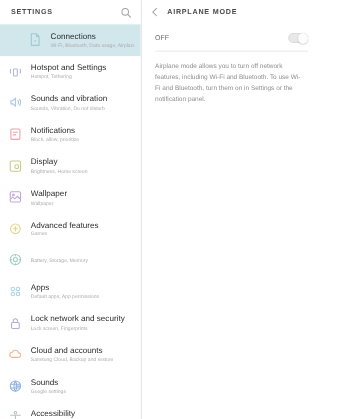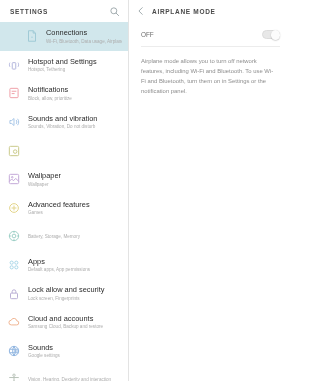--- a/index.html
+++ b/index.html
@@ -216,52 +216,56 @@
           </svg>
         </div>
         <div class="s-text">
           <div class="s-label">Hotspot and Settings</div>
           <div class="s-sub">Hotspot, Tethering</div>
         </div>
       </div>
 
       <div class="s-item">
         <div class="s-icon">
+          <svg viewBox="0 0 24 24" fill="none" stroke="#a9c7e8" stroke-width="1.7">
+            <path d="M5 9.5h3l4-3.5v12l-4-3.5H5z"></path>
+            <path d="M16 9c1.3 1.6 1.3 4.4 0 6" stroke-linecap="round"></path>
+            <path d="M18.5 7c2.2 2.6 2.2 7.4 0 10" stroke-linecap="round"></path>
+          </svg>
+        </div>
+        <div class="s-text">
+          <div class="s-label">Sounds and vibration</div>
+          <div class="s-sub">Sounds, Vibration, Do not disturb</div>
+        </div>
+      </div>
+
+      <div class="s-item">
+        <div class="s-icon">
           <svg viewBox="0 0 24 24" fill="none" stroke="#efa0a8" stroke-width="1.7">
             <rect x="5" y="4" width="14" height="16" rx="1.5"></rect>
             <line x1="8" y1="9" x2="16" y2="9"></line>
             <line x1="8" y1="13" x2="13" y2="13"></line>
           </svg>
         </div>
         <div class="s-text">
           <div class="s-label">Notifications</div>
           <div class="s-sub">Block, allow, prioritize</div>
         </div>
       </div>
 
       <div class="s-item">
         <div class="s-icon">
-          <svg viewBox="0 0 24 24" fill="none" stroke="#a9c7e8" stroke-width="1.7">
-            <path d="M5 9.5h3l4-3.5v12l-4-3.5H5z"></path>
-            <path d="M16 9c1.3 1.6 1.3 4.4 0 6" stroke-linecap="round"></path>
-            <path d="M18.5 7c2.2 2.6 2.2 7.4 0 10" stroke-linecap="round"></path>
-          </svg>
-        </div>
-        <div class="s-text">
-          <div class="s-label">Sounds and vibration</div>
-          <div class="s-sub">Sounds, Vibration, Do not disturb</div>
-        </div>
-      </div>
-
-      <div class="s-item">
-        <div class="s-icon">
           <svg viewBox="0 0 24 24" fill="none" stroke="#c9c98a" stroke-width="1.7">
             <rect x="4" y="4" width="16" height="16" rx="2"></rect>
             <circle cx="14" cy="13" r="3"></circle>
           </svg>
+        </div>
+        <div class="s-text">
+          <div class="s-label">Display</div>
+          <div class="s-sub">Brightness, Home screen</div>
         </div>
       </div>
 
       <div class="s-item">
         <div class="s-icon">
           <svg viewBox="0 0 24 24" fill="none" stroke="#c3a8d8" stroke-width="1.7">
             <rect x="4" y="4" width="16" height="16" rx="2"></rect>
             <path d="M4 16l4-4 3 3 4-4 5 5"></path>
             <circle cx="9" cy="9" r="1.3"></circle>
           </svg>
@@ -314,21 +318,21 @@
       </div>
 
       <div class="s-item">
         <div class="s-icon">
           <svg viewBox="0 0 24 24" fill="none" stroke="#b9aed4" stroke-width="1.7">
             <rect x="6" y="10.5" width="12" height="9.5" rx="1.6"></rect>
             <path d="M8.8 10.5V8a3.2 3.2 0 016.4 0v2.5"></path>
           </svg>
         </div>
         <div class="s-text">
-          <div class="s-label">Lock allow and security</div>
+          <div class="s-label">Lock network and security</div>
           <div class="s-sub">Lock screen, Fingerprints</div>
         </div>
       </div>
 
       <div class="s-item">
         <div class="s-icon">
           <svg viewBox="0 0 24 24" fill="none" stroke="#f0b593" stroke-width="1.7">
             <path d="M7.5 17h9a3.5 3.5 0 00.3-7 5 5 0 00-9.6-1A3.6 3.6 0 007.5 17z"></path>
           </svg>
         </div>
@@ -352,20 +356,21 @@
       </div>
 
       <div class="s-item">
         <div class="s-icon">
           <svg viewBox="0 0 24 24" fill="none" stroke="#b8c2b8" stroke-width="1.7">
             <circle cx="12" cy="5.5" r="2"></circle>
             <path d="M4.5 9.5h15M12 9.5v6M12 15.5l-3.5 5M12 15.5l3.5 5" stroke-linecap="round"></path>
           </svg>
         </div>
         <div class="s-text">
+          <div class="s-label">Accessibility</div>
           <div class="s-sub">Vision, Hearing, Dexterity and interaction</div>
         </div>
       </div>
 
     </div>
   </div>
 
   <div class="right-panel">
 
     <div class="right-header">

